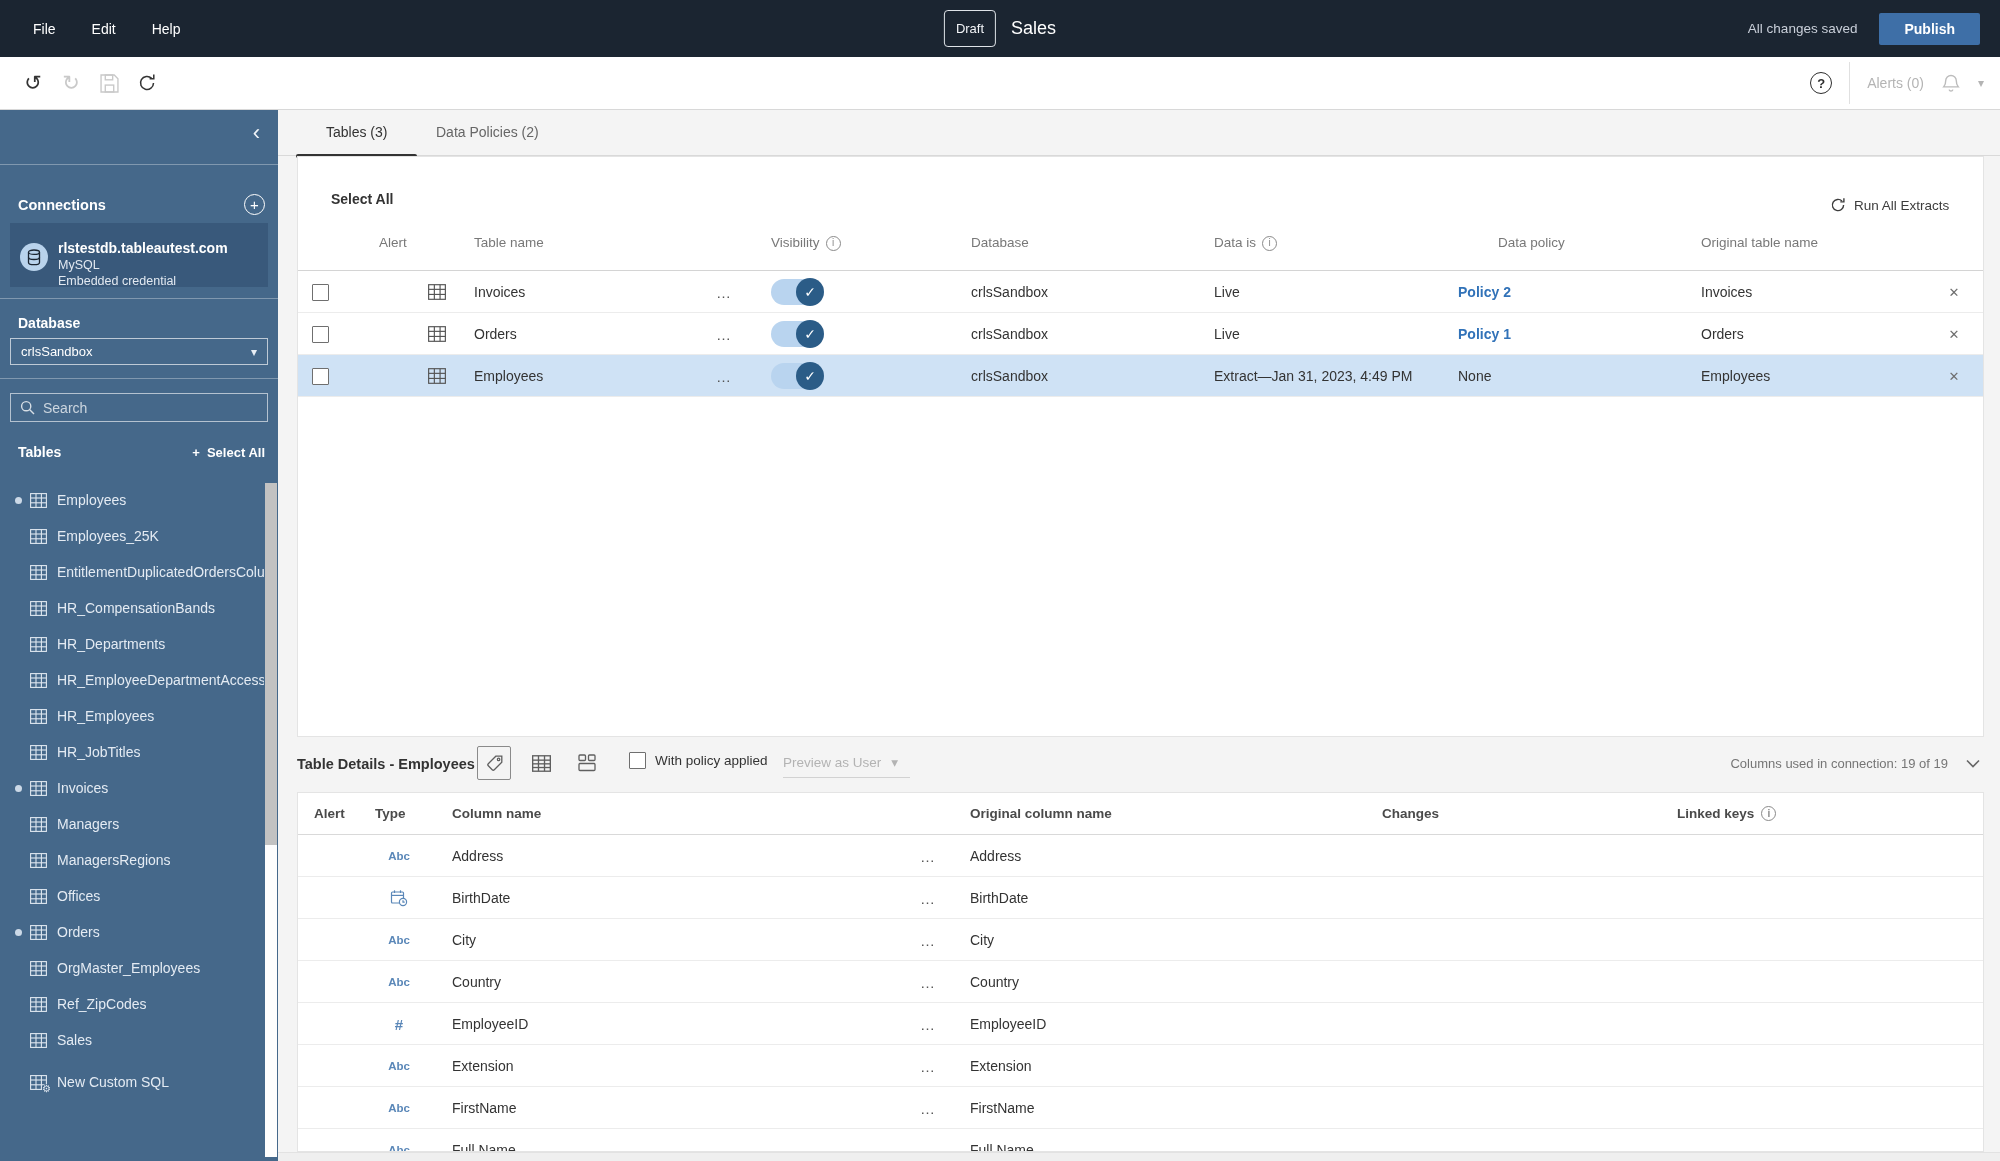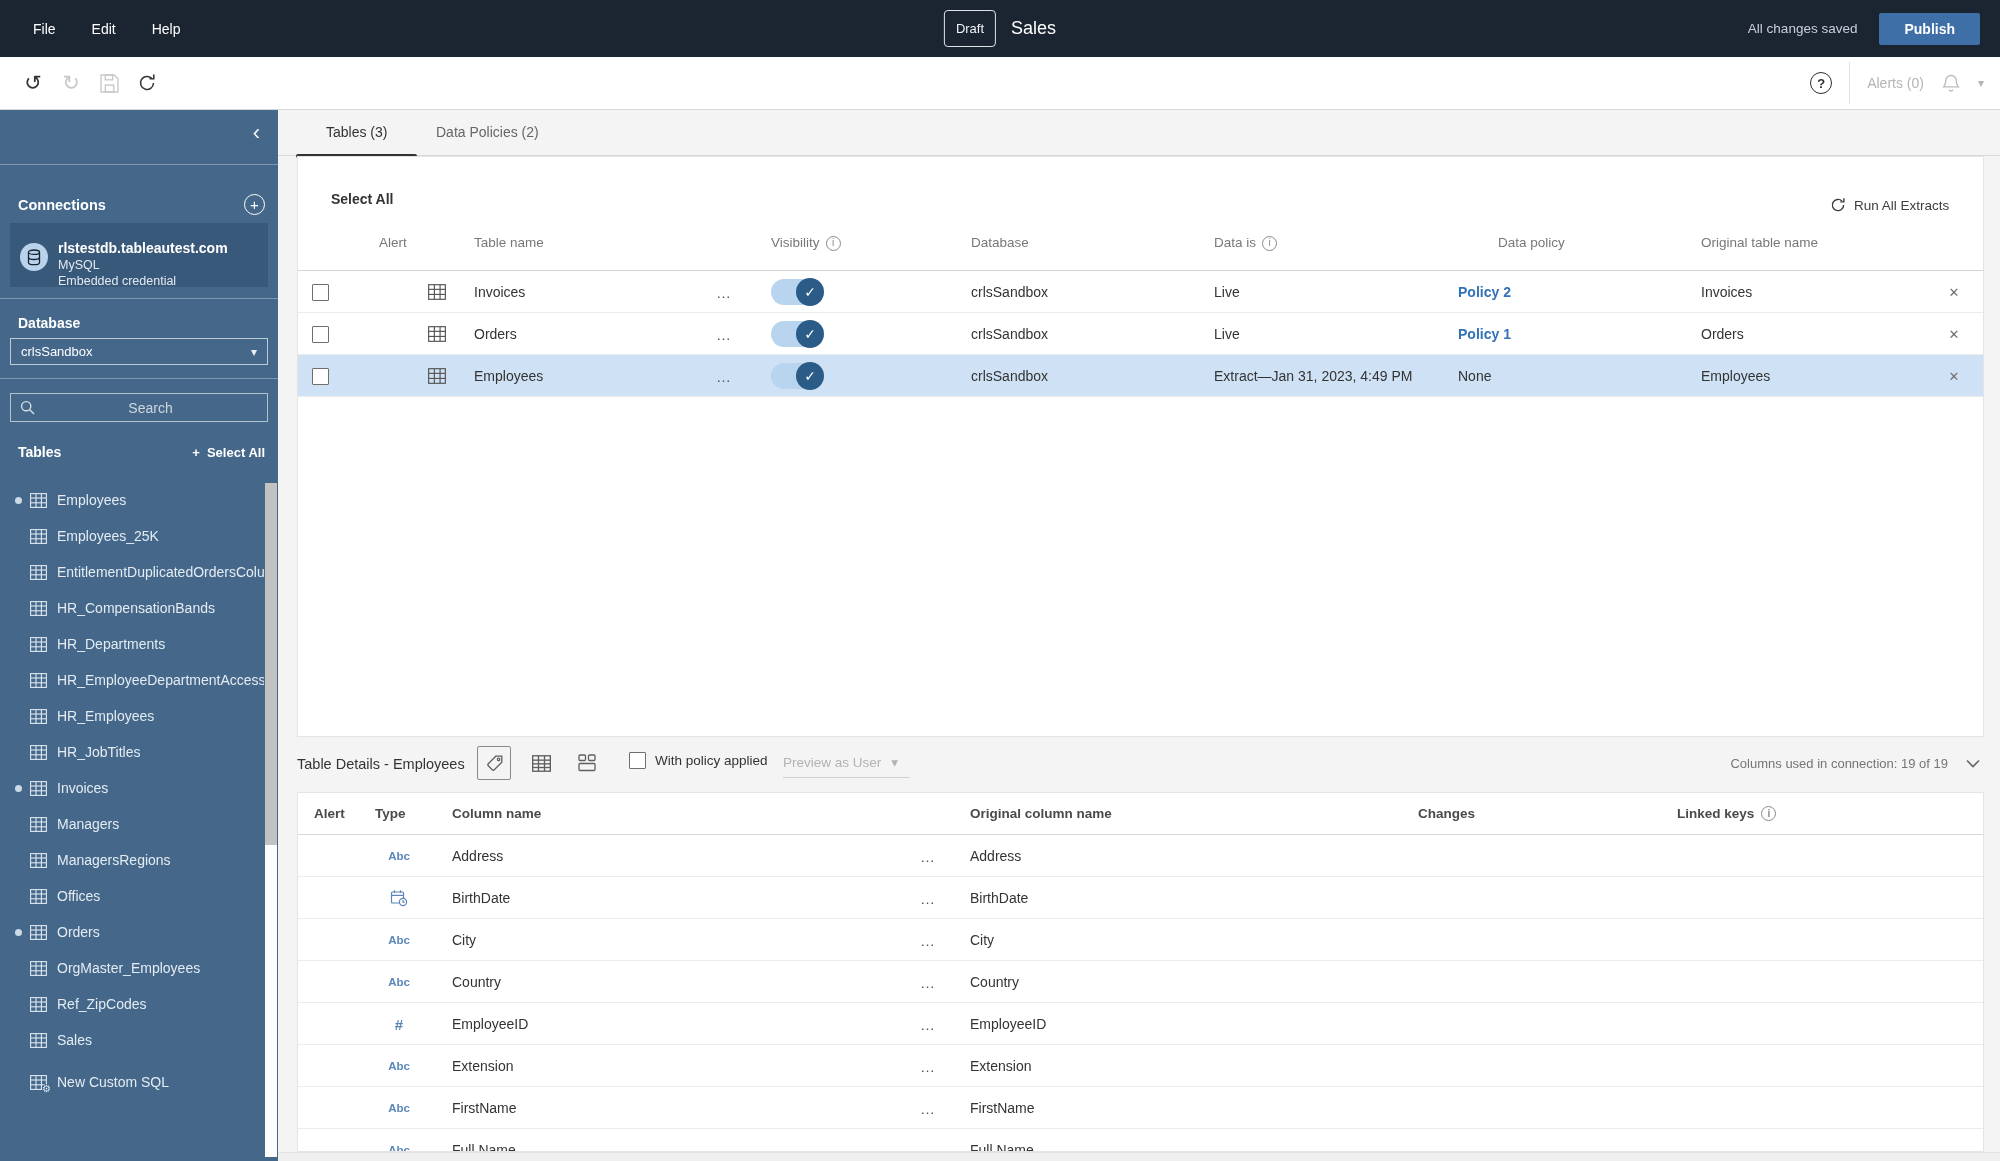--- a/index.html
+++ b/index.html
@@ -44,21 +44,21 @@
   .db-circle { width:28px; height:28px; border-radius:50%; background:#b9d3ec; display:flex; align-items:center; justify-content:center; flex:none; margin-top:3px; }
   .conn-name { font-weight:bold; font-size:14px; line-height:17px; white-space:nowrap; }
   .conn-sub { font-size:12.5px; color:#e2e9f1; line-height:16px; }
   .side-div1 { position:absolute; left:0; right:0; top:188px; height:1px; background:rgba(255,255,255,.32); }
   .db-label { position:absolute; left:18px; top:205px; font-weight:bold; font-size:14px; }
   .db-select { position:absolute; left:10px; right:10px; top:228px; height:27px; border:1px solid rgba(255,255,255,.65);
                display:flex; align-items:center; justify-content:space-between; padding:0 10px; font-size:13px; cursor:pointer; }
   .side-div2 { position:absolute; left:0; right:0; top:268px; height:1px; background:rgba(255,255,255,.32); }
   .search-box { position:absolute; left:10px; right:10px; top:283px; height:29px; border:1px solid rgba(255,255,255,.6);
                 display:flex; align-items:center; gap:8px; padding:0 9px; color:rgba(255,255,255,.78); }
-  .search-input { background:transparent; border:none; outline:none; color:#fff; font-family:inherit; font-size:14px; width:100%;text-align:center; }
+  .search-input { background:transparent; border:none; outline:none; color:#fff; font-family:inherit; font-size:14px; width:100%; }
   .search-input::placeholder { color:rgba(255,255,255,.72); }
   .tables-hdr { position:absolute; left:18px; right:13px; top:334px; display:flex; justify-content:space-between; align-items:center; }
   .tables-title { font-weight:bold; font-size:14px; }
   .side-select-all { display:flex; align-items:center; gap:7px; font-weight:bold; font-size:13px; cursor:pointer; }
   .table-list { position:absolute; left:0; top:372px; width:264px; }
   .side-item { height:36px; display:flex; align-items:center; padding-left:15px; font-size:14px; color:#e4ebf3; cursor:pointer; white-space:nowrap; overflow:hidden; }
   .used-dot { width:7px; height:7px; border-radius:50%; background:#ccd9e7; margin-right:8px; flex:none; visibility:hidden; }
   .side-item.used .used-dot { visibility:visible; }
   .side-grid-icon { margin-right:10px; flex:none; display:flex; color:#dfe7f0; }
   .new-sql-row { position:absolute; left:0; top:954px; width:264px; height:36px; display:flex; align-items:center; padding-left:30px; font-size:14px; color:#e4ebf3; cursor:pointer; }
@@ -96,34 +96,34 @@
   .toggle { position:relative; width:52px; height:26px; border-radius:13px; background:#b9d4ef; cursor:pointer; }
   .toggle-knob { position:absolute; right:-1px; top:-1px; width:28px; height:28px; border-radius:50%; background:#2b5c87;
                  display:flex; align-items:center; justify-content:center; color:#fff; font-size:14px; }
   .policy-cell { color:#333; }
   .policy-cell.policy-link { color:#3172b8; font-weight:bold; cursor:pointer; }
   .info-circle { width:15px; height:15px; border:1px solid #8a8a8a; border-radius:50%; display:inline-flex; align-items:center; justify-content:center;
                  font-size:10px; color:#8a8a8a; font-style:normal; }
 
   
   .details-band { position:absolute; left:297px; top:737px; width:1687px; height:55px; }
-  .details-title { position:absolute; left:0; top:19px; font-weight:normal; font-size:14.5px; color:#333; }
+  .details-title { position:absolute; left:0; top:19px; font-weight:bold; font-size:14.5px; color:#333; }
   .view-toggles { position:absolute; left:180px; top:9px; display:flex; align-items:center; gap:13px; }
   .view-btn { width:34px; height:34px; display:flex; align-items:center; justify-content:center; color:#5f5f5f; cursor:pointer; border-radius:2px; }
   .view-btn.active { border:1px solid #8a8a8a; }
   .policy-check-wrap { position:absolute; left:332px; top:15px; display:flex; align-items:center; gap:9px; font-size:13.5px; color:#333; }
   .preview-drop { position:absolute; left:486px; top:10px; width:127px; height:31px; border-bottom:1px solid #d2d2d2;
                   display:flex; align-items:center; gap:10px; color:#b3b3b3; font-size:13.5px; cursor:default; }
   .columns-used { position:absolute; right:4px; top:19px; display:flex; align-items:center; gap:18px; color:#757575; font-size:13px; }
   .chev-down { display:flex; color:#666; cursor:pointer; }
 
   
   .details-card { position:absolute; left:297px; top:792px; width:1687px; height:360px; background:#fff; border:1px solid #e4e4e4; overflow:hidden; }
   .dt-hdr { position:absolute; top:0; height:41px; line-height:41px; font-weight:bold; font-size:13.5px; color:#4a4a4a; display:flex; align-items:center; gap:7px; }
-  .dh-alert { left:16px; } .dh-type { left:77px; } .dh-col { left:154px; } .dh-orig { left:672px; } .dh-changes { left:1084px;margin-left:36px; } .dh-linked { left:1379px; }
+  .dh-alert { left:16px; } .dh-type { left:77px; } .dh-col { left:154px; } .dh-orig { left:672px; } .dh-changes { left:1084px; } .dh-linked { left:1379px; }
   .dt-hdr-div { position:absolute; left:0; right:0; top:41px; height:1px; background:#d9d9d9; }
   .dt-rows { position:absolute; left:0; right:0; top:42px; }
   .drow { position:relative; height:42px; border-bottom:1px solid #ececec; }
   .dcell { position:absolute; top:0; height:42px; display:flex; align-items:center; font-size:14px; color:#333; }
   .d-type { left:80px; width:42px; justify-content:center; color:#5a87b8; }
   .d-col { left:154px; } .d-menu { left:622px; color:#555; font-size:15px; cursor:pointer; letter-spacing:1px; } .d-orig { left:672px; }
   .g-abc { display:none; font-size:11.5px; font-weight:bold; }
   .g-num { display:none; font-size:15px; font-weight:bold; }
   .g-date { display:none; }
   .drow.t-str .g-abc { display:inline; }

